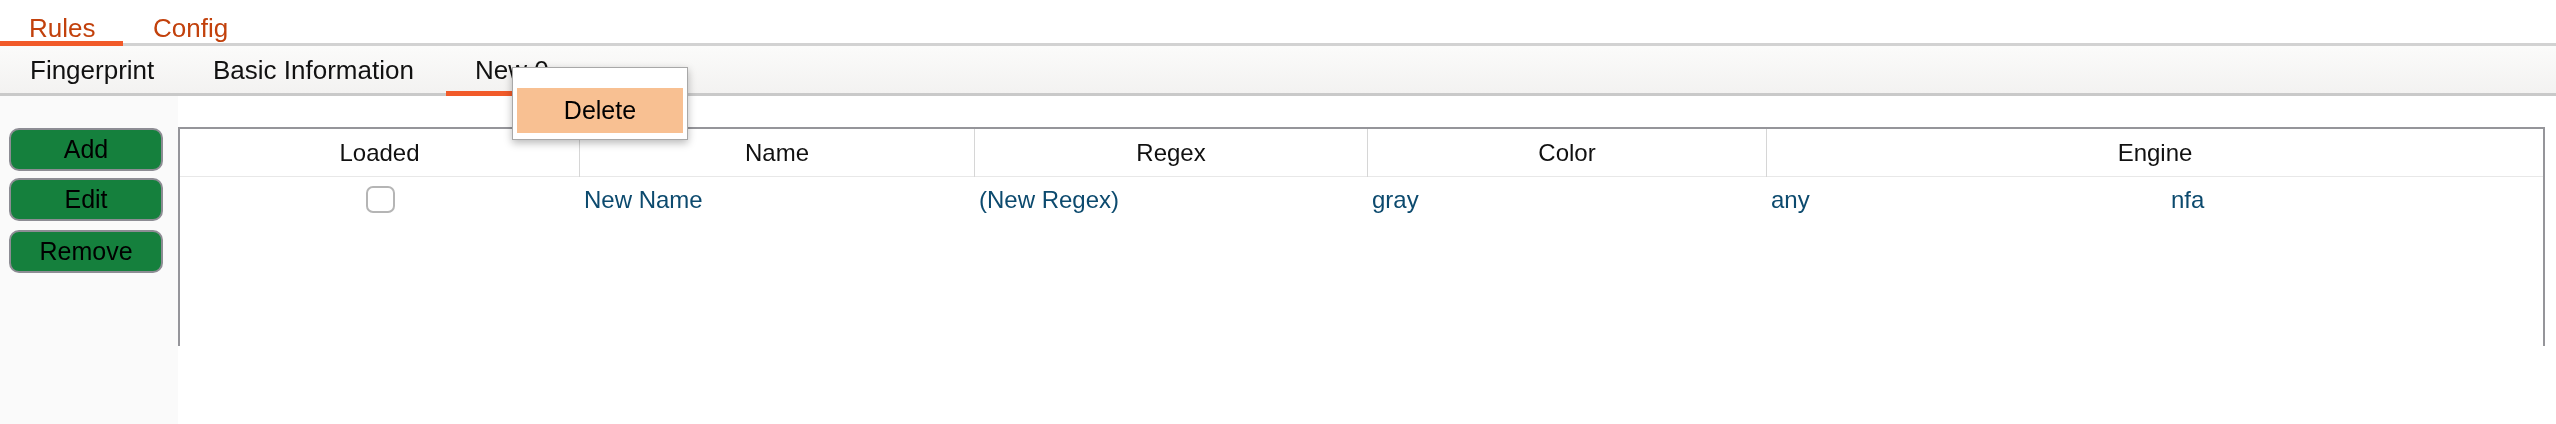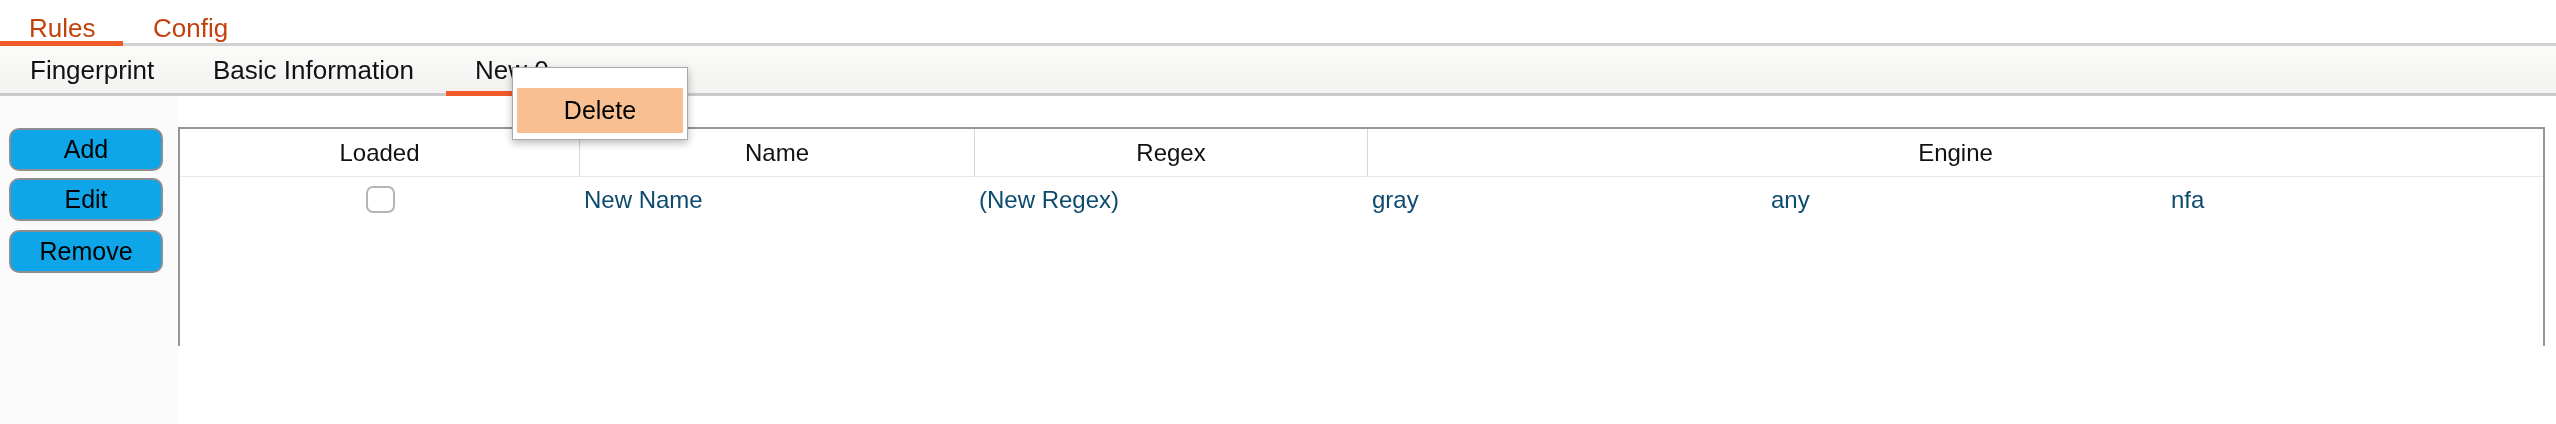--- a/index.html
+++ b/index.html
@@ -52,21 +52,21 @@
     font-size: 25px; color: #000;
   }
 
   
   .left-panel {
     position: absolute; left: 0; top: 96px; width: 178px; height: 328px;
     background: #fafafa;
   }
   .action-button {
     position: absolute; left: 9px; width: 154px; height: 43px;
-    background: #0ea5e9; border: 2px solid #8d8d94; border-radius: 10px;
+    background: #15803d; border: 2px solid #8d8d94; border-radius: 10px;
     font-size: 25px; color: #000; font-family: "Liberation Sans", sans-serif;
     display: flex; align-items: center; justify-content: center;
   }
   .btn-add    { top: 32px; }
   .btn-edit   { top: 82px; }
   .btn-remove { top: 134px; }
 
   
   .rules-table {
     position: absolute; left: 178px; top: 127px; width: 2367px; height: 219px;
@@ -118,20 +118,21 @@
   <div class="action-button btn-add">Add</div>
   <div class="action-button btn-edit">Edit</div>
   <div class="action-button btn-remove">Remove</div>
 </div>
 
 <div class="rules-table">
   <div class="table-header">
     <div class="header-cell c0">Loaded</div>
     <div class="header-cell c1">Name</div>
     <div class="header-cell c2">Regex</div>
+    <div class="header-cell c3">Color</div>
     <div class="header-cell c5">Engine</div>
   </div>
   <div class="table-row">
     <div class="body-cell cell-loaded c0">
       <span class="checkbox"></span>
     </div>
     <div class="body-cell c1">New Name</div>
     <div class="body-cell c2">(New Regex)</div>
     <div class="body-cell c3">gray</div>
     <div class="body-cell c4">any</div>

